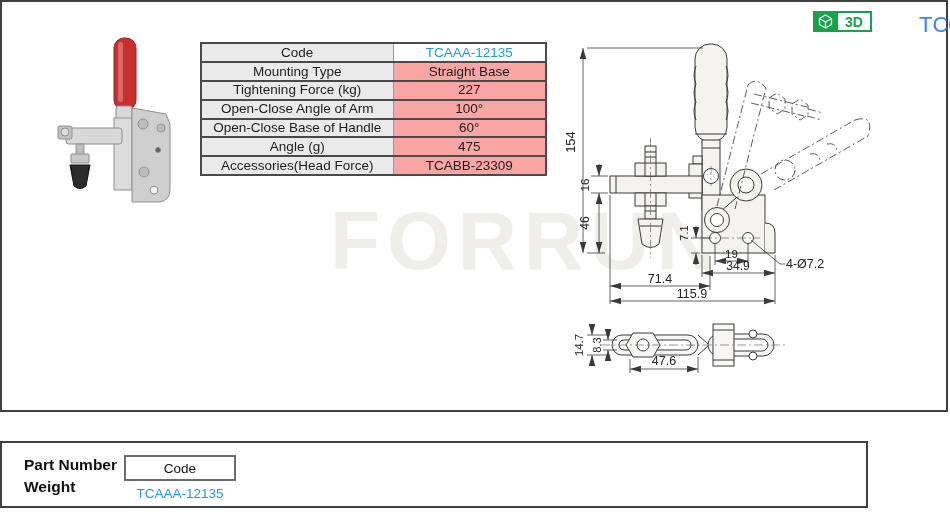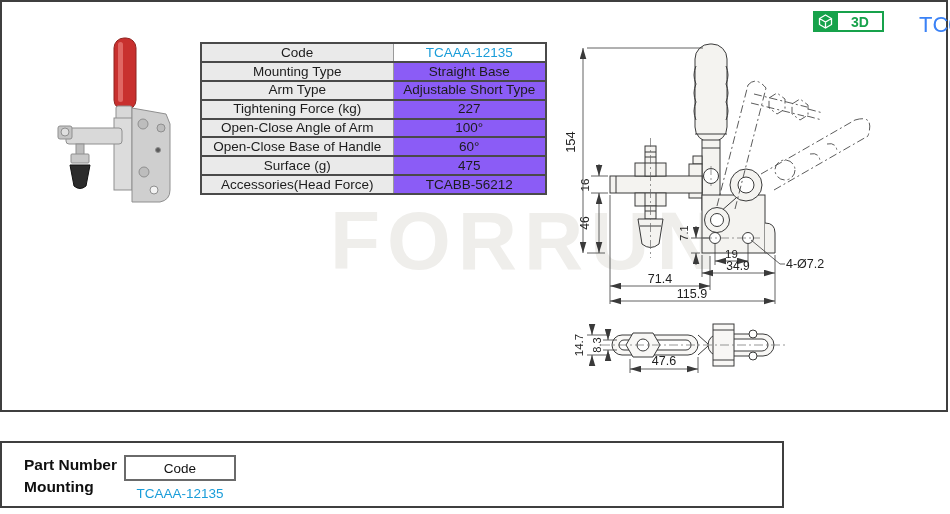--- a/index.html
+++ b/index.html
@@ -13,36 +13,36 @@
   .watermark { position:absolute; left:330px; top:194px; font-size:82px; font-weight:bold; letter-spacing:7px; color:#efeeeb; z-index:1; user-select:none; }
 
   
   .photo { position:absolute; left:48px; top:32px; z-index:2; }
 
   
   .spec-table { position:absolute; left:200px; top:42px; z-index:2; border-collapse:collapse; table-layout:fixed; }
   .spec-table td { height:18.9px; font-size:13.5px; color:#1c1c1c; text-align:center; vertical-align:middle;
                    border-top:2px solid #4a4a4a; border-bottom:2px solid #4a4a4a; padding:0 4px; line-height:1; }
   .spec-table td.lbl { width:192px; background:#eaeaea; border-left:2px solid #4a4a4a; border-right:1px solid #9a9a9a; }
-  .spec-table td.val { width:153px; background:#8b5cf6; border-right:2px solid #4a4a4a; }
+  .spec-table td.val { width:153px; background:#fca5a5; border-right:2px solid #4a4a4a; }
   .spec-table td.val.code-cell { background:#ffffff; color:#1a9dd9; }
 
   
   .badge-wrap { position:absolute; left:813px; top:11px; display:flex; align-items:center; z-index:2; }
   .badge-cube { width:25px; height:21px; background:#17a24b; display:flex; align-items:center; justify-content:center; }
-  .badge-3d { width:46px; height:21px; border:2px solid #17a24b; border-left:none; background:#fff; color:#17a24b;
+  .badge-3d { width:34px; height:21px; border:2px solid #17a24b; border-left:none; background:#fff; color:#17a24b;
               font-size:14px; font-weight:bold; display:flex; align-items:center; justify-content:center; }
   .page-code { position:absolute; left:919px; top:12px; font-size:22px; color:#3b82f6; z-index:2; }
 
   
   .drawing { position:absolute; left:555px; top:30px; z-index:2; }
   .drawing text { font-family:"Liberation Sans", sans-serif; fill:#222; }
 
   
-  .pn-box { position:absolute; left:0; top:441px; width:784px; height:67px; border:2px solid #3f3f3f; background:#fff; z-index:2; }
+  .pn-box { position:absolute; left:0; top:441px; width:868px; height:67px; border:2px solid #3f3f3f; background:#fff; z-index:2; }
   .pn-label { position:absolute; left:22px; top:11px; font-size:15.5px; font-weight:bold; color:#101010; line-height:1.4; }
   .pn-code-box { position:absolute; left:122px; top:12px; width:112px; height:26px; border:2px solid #6a6a6a; background:#fff;
                  display:flex; align-items:center; justify-content:center; font-size:13.5px; color:#101010; }
   .pn-code-val { position:absolute; left:122px; top:43px; width:112px; text-align:center; font-size:13.5px; color:#1a9dd9; }
 </style>
 </head>
 <body>
 
 <div id="stage">
 
@@ -81,42 +81,38 @@
     <tbody>
       <tr>
         <td class="lbl">Code</td>
         <td class="val code-cell">TCAAA-12135</td>
       </tr>
       <tr>
         <td class="lbl">Mounting Type</td>
         <td class="val">Straight Base</td>
       </tr>
       <tr>
-        <td class="lbl">Arm Type</td>
-        <td class="val">Adjustable Short Type</td>
-      </tr>
-      <tr>
         <td class="lbl">Tightening Force (kg)</td>
         <td class="val">227</td>
       </tr>
       <tr>
         <td class="lbl">Open-Close Angle of Arm</td>
         <td class="val">100°</td>
       </tr>
       <tr>
         <td class="lbl">Open-Close Base of Handle</td>
         <td class="val">60°</td>
       </tr>
       <tr>
-        <td class="lbl">Surface (g)</td>
+        <td class="lbl">Angle (g)</td>
         <td class="val">475</td>
       </tr>
       <tr>
         <td class="lbl">Accessories(Head Force)</td>
-        <td class="val">TCABB-56212</td>
+        <td class="val">TCABB-23309</td>
       </tr>
     </tbody>
   </table>
 
   <div class="badge-wrap">
     <div class="badge-cube">
       <svg width="15" height="15" viewBox="0 0 14 15">
         <path d="M7,1 L13,4.5 L13,10.5 L7,14 L1,10.5 L1,4.5 Z M1,4.5 L7,8 L13,4.5 M7,8 L7,14" fill="none" stroke="#ffffff" stroke-width="1.3"></path>
       </svg>
     </div>
@@ -264,19 +260,19 @@
     <g>
       <text transform="rotate(-90 28 315)" x="28" y="315" text-anchor="middle" font-size="11.5">14.7</text>
       <text transform="rotate(-90 46 315)" x="46" y="315" text-anchor="middle" font-size="11">8.3</text>
       <text x="109" y="335" text-anchor="middle" font-size="12.5">47.6</text>
     </g>
   </svg>
 
   <div class="pn-box">
     <div class="pn-label">
       <div>Part Number</div>
-      <div>Mounting</div>
+      <div>Weight</div>
     </div>
     <div class="pn-code-box">Code</div>
     <div class="pn-code-val">TCAAA-12135</div>
   </div>
 
 </div>
 
 </body></html>

